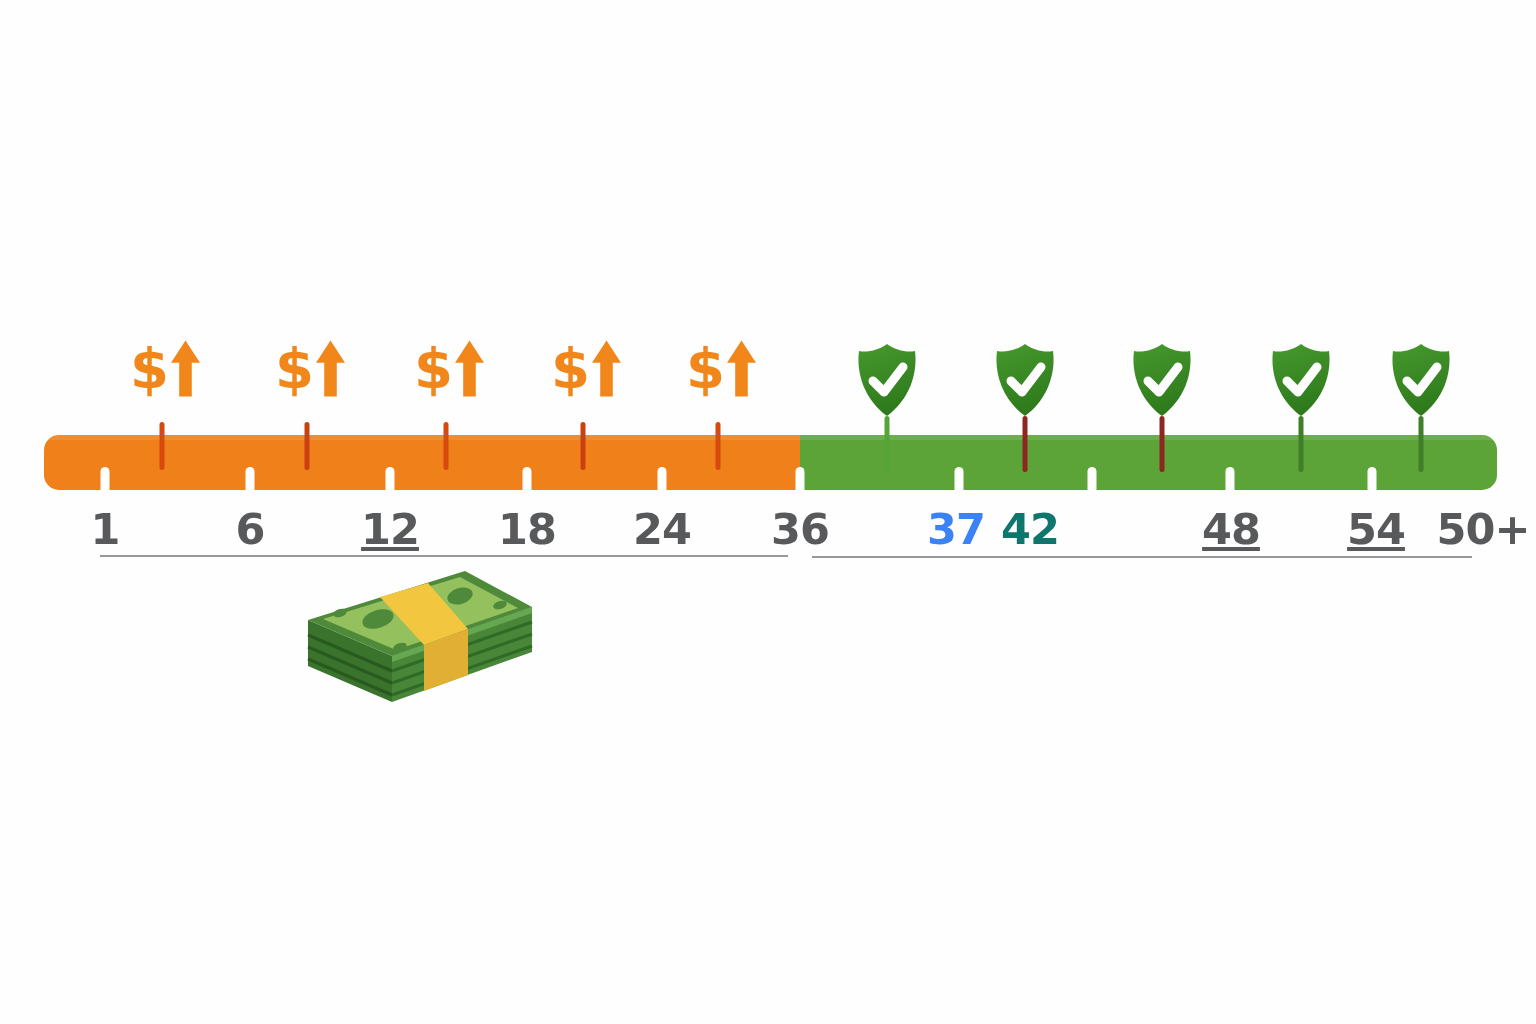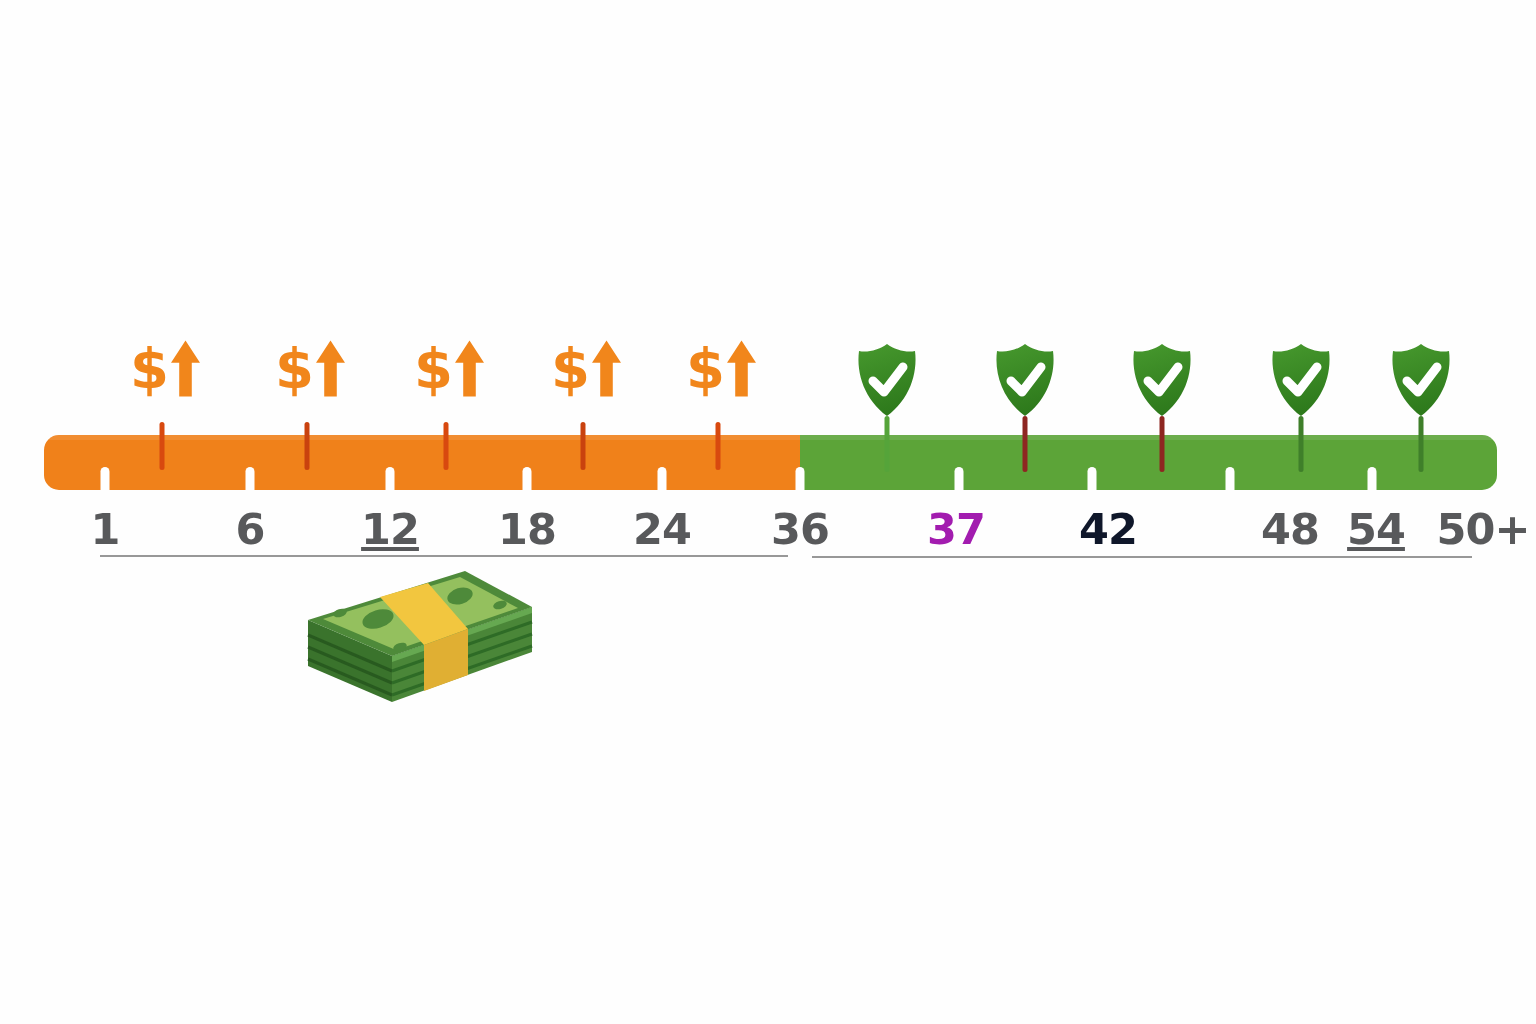--- a/index.html
+++ b/index.html
@@ -127,23 +127,23 @@
     <path d="M35,4 C43,10 55,13 63,11 C66,34 57,60 35,76 C13,60 4,34 7,11 C15,13 27,10 35,4 Z" fill="url(#shgrad)"></path>
     <path d="M21,41 L32,52 L51,27" fill="none" stroke-width="9" stroke-linecap="round" stroke-linejoin="round" style="stroke: rgb(255, 255, 255);"></path>
   </svg>
 
   <div class="tick-label" style="left: 105px; color: rgb(88, 89, 91);">1</div>
   <div class="tick-label" style="left: 250px; color: rgb(88, 89, 91);">6</div>
   <div class="tick-label" style="left: 390px; color: rgb(88, 89, 91); text-decoration: underline;">12</div>
   <div class="tick-label" style="left: 527px; color: rgb(88, 89, 91);">18</div>
   <div class="tick-label" style="left: 662px; color: rgb(88, 89, 91); text-align: right;">24</div>
   <div class="tick-label" style="left: 800px; color: rgb(88, 89, 91);">36</div>
-  <div class="tick-label" style="left: 956px; color: #a21caf;">37</div>
-  <div class="tick-label" style="left: 1108px; color: #0f172a;">42</div>
-  <div class="tick-label" style="left: 1290px; color: rgb(88, 89, 91);">48</div>
+  <div class="tick-label" style="left: 956px; color: #3b82f6;">37</div>
+  <div class="tick-label" style="left: 1030px; color: #0f766e;">42</div>
+  <div class="tick-label" style="left: 1231px; color: rgb(88, 89, 91); text-decoration: underline;">48</div>
   <div class="tick-label" style="left: 1376px; color: rgb(88, 89, 91); text-decoration: underline;">54</div>
   <div class="tick-label" style="left: 1483px; color: rgb(88, 89, 91);">50+</div>
 
   <div class="underline underline-left" style="background-color: rgb(152, 152, 152);"></div>
   <div class="underline underline-right" style="background-color: rgb(152, 152, 152);"></div>
 
   <svg class="money" width="240" height="145" viewBox="0 0 240 145">
 
     <polygon points="8,57 92,93 92,139 8,103" style="fill: rgb(58, 115, 44);"></polygon>
     <line x1="8" y1="72" x2="92" y2="108" stroke-width="3" style="stroke: rgb(40, 90, 31);"></line>

